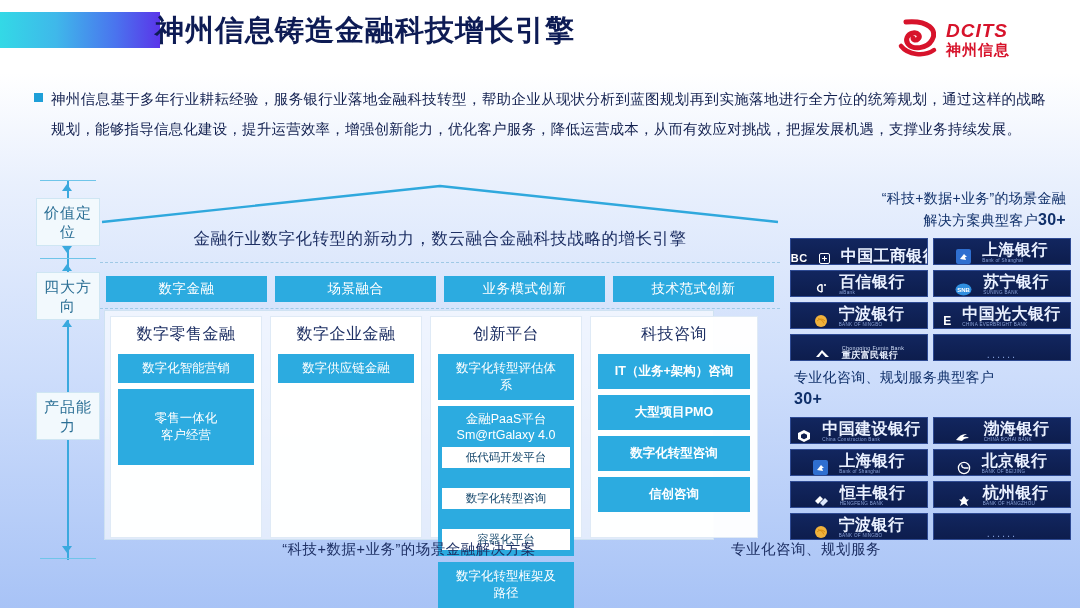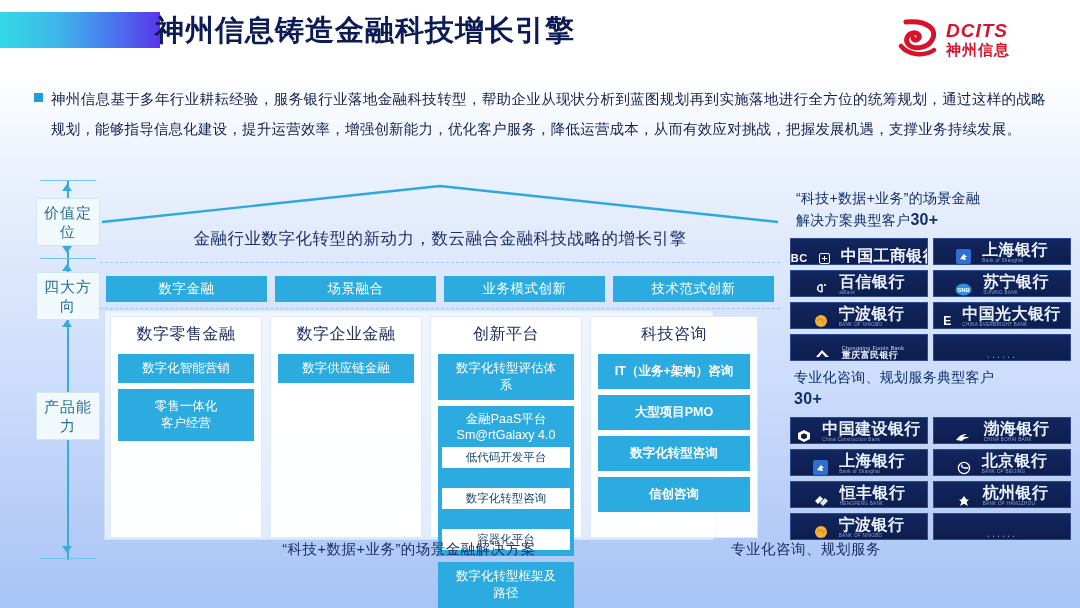--- a/index.html
+++ b/index.html
@@ -48,36 +48,36 @@
     background:rgba(255,255,255,.62);border:1px solid #cfe2f2;box-sizing:border-box;}
   .cols{position:absolute;left:10px;top:134px;width:780px;height:222px;
     display:flex;gap:8px;}
   .col{width:152px;background:rgba(255,255,255,.96);border:1px solid #dfeaf6;
     box-sizing:border-box;padding:6px 7px;display:flex;flex-direction:column;gap:6px;}
   .col.wide{width:168px;}
   .col-title{text-align:center;font-size:16px;color:#1d2f63;padding:1px 0 3px;
     letter-spacing:.5px;}
   .blk{background:#2cabe0;color:#fff;font-size:12.5px;text-align:center;
     padding:6px 14px;line-height:17px;}
-  .blk.tall{padding:9px 2px;}
+  .blk.tall{padding:21px 2px;}
   .blk.pad{padding:9px 2px;font-weight:bold;}
   .group{background:#2cabe0;color:#fff;padding:5px 4px 6px;}
   .group-title{font-size:12.5px;text-align:center;line-height:16px;padding-bottom:4px;}
   .chips{display:flex;flex-wrap:wrap;gap:3px;justify-content:center;}
   .chip{background:#fff;color:#14466b;font-size:11px;line-height:14px;
     padding:3px 2px;text-align:center;width:calc(50% - 2px);box-sizing:border-box;}
   .chips3{display:flex;gap:20px;align-items:stretch;flex-direction:column;}
   .chip3{background:#fff;color:#14466b;font-size:11.5px;line-height:15px;
     padding:3px 1px;text-align:center;flex:1;}
   .caption{font-size:14.5px;color:#1d2f63;text-align:center;letter-spacing:.5px;}
   .cap-left{position:absolute;left:4px;top:358px;width:610px;}
   .cap-right{position:absolute;left:622px;top:358px;width:168px;}
   
   .rpanel{position:absolute;left:790px;top:182px;width:282px;height:380px;}
-  .rhead{color:#10306a;font-size:14px;line-height:21px;text-align:left;
+  .rhead{color:#10306a;font-size:14px;line-height:21px;text-align:right;
     padding:6px 6px 7px;letter-spacing:.3px;}
   .rhead.left{text-align:left;padding-left:4px;}
   .rhead b{font-size:16px;}
   .loggrid{display:flex;flex-wrap:wrap;gap:5px;}
   .logo-cell{width:calc(50% - 3px);height:27px;box-sizing:border-box;
     background:linear-gradient(180deg,#12265f 0%,#0d1d4d 100%);
     border:1px solid #2e4a93;display:flex;align-items:flex-end;justify-content:center;
     gap:11px;overflow:hidden;}
   .lg-mark{flex:0 0 auto;display:flex;align-items:center;}
   .lg-txt{display:flex;flex-direction:column;justify-content:center;line-height:1;}

